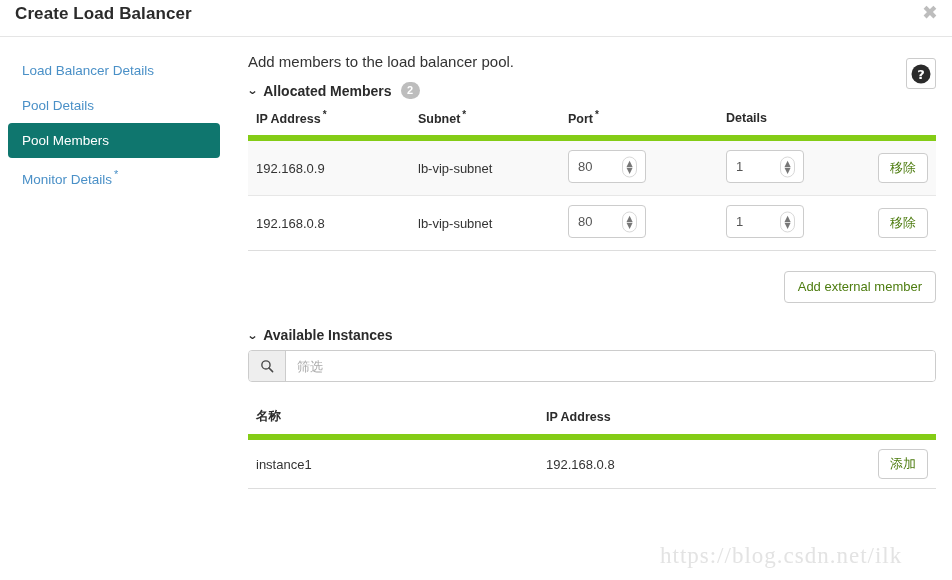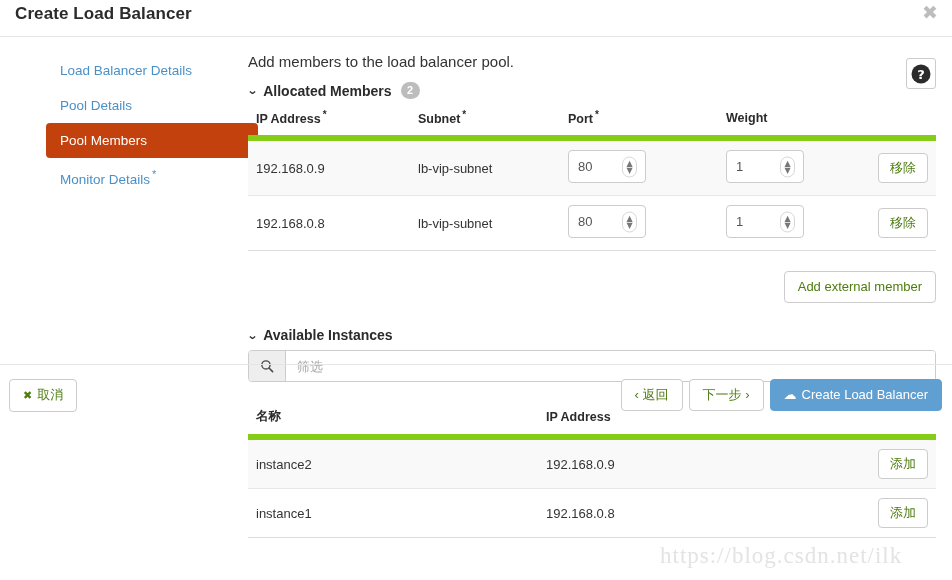--- a/index.html
+++ b/index.html
@@ -24,28 +24,28 @@
     font-size: 17px; font-weight: bold; color: #2b2b2b;
     letter-spacing: .1px;
   }
   .close-icon {
     position: absolute; right: 14px; top: 3px;
     font-size: 19px; line-height: 19px; color: #bdbdbd; font-weight: bold;
     cursor: pointer; font-family: "DejaVu Sans", sans-serif;
   }
 
   
-  .sidebar { position: absolute; left: 0; top: 53px; width: 228px; margin-left: 38px; }
+  .sidebar { position: absolute; left: 0; top: 53px; width: 228px; }
   .nav-item {
     display: block; position: relative;
     margin: 0 8px; padding: 10px 14px;
     font-size: 13.5px; color: #4a90c7; border-radius: 4px;
     cursor: pointer; white-space: nowrap;
   }
-  .nav-item.active { background: #c2410c; color: #ffffff; }
+  .nav-item.active { background: #0f766e; color: #ffffff; }
   .nav-item .req { color: #4a90c7; font-size: 11px; vertical-align: super; margin-left: 2px; }
 
   
   .content { position: absolute; left: 248px; top: 53px; width: 688px; }
   .intro { font-size: 15px; color: #333; margin: 0 0 12px 0; }
 
   .help-btn {
     position: absolute; right: 0; top: 5px;
     width: 30px; height: 31px;
     border: 1px solid #cccccc; border-radius: 3px; background: #fff;
@@ -204,21 +204,21 @@
           <col style="width:150px">
           <col style="width:158px">
           <col style="width:130px">
           <col style="width:88px">
       </colgroup>
       <thead>
         <tr>
           <th><span>IP Address</span><span class="req">*</span></th>
           <th><span>Subnet</span><span class="req">*</span></th>
           <th><span>Port</span><span class="req">*</span></th>
-          <th><span>Weight</span></th>
+          <th><span>Details</span></th>
           <th></th>
         </tr>
       </thead>
       <tbody>
         <tr class="odd">
           <td>192.168.0.9</td>
           <td>lb-vip-subnet</td>
           <td>
             <span class="spinner">
               <input type="text" value="80" style="">
@@ -297,48 +297,27 @@
           <col style="width:88px">
         </colgroup>
       <thead>
         <tr>
           <th>名称</th>
           <th>IP Address</th>
           <th></th>
         </tr>
       </thead>
       <tbody>
-        <tr class="odd">
-          <td>instance2</td>
-          <td>192.168.0.9</td>
-          <td class="cell-right">
-            <button class="btn btn-sm">添加</button>
-          </td>
-        </tr>
         <tr class="last">
           <td>instance1</td>
           <td>192.168.0.8</td>
           <td class="cell-right">
             <button class="btn btn-sm">添加</button>
           </td>
         </tr>
       </tbody>
     </table>
   </div>
 
   <div class="watermark">https://blog.csdn.net/ilk</div>
 
-  <div class="modal-footer">
-    <div class="footer-left">
-      <button class="btn btn-wide">
-        <span class="x-icon">✖</span><span>取消</span>
-      </button>
-    </div>
-    <div class="footer-right">
-      <button class="btn btn-wide">‹ 返回</button>
-      <button class="btn btn-wide">下一步 ›</button>
-      <button class="btn btn-wide btn-primary">
-        <span class="cloud-icon">☁</span><span>Create Load Balancer</span>
-      </button>
-    </div>
-  </div>
 
 </div>
 
 </body></html>

